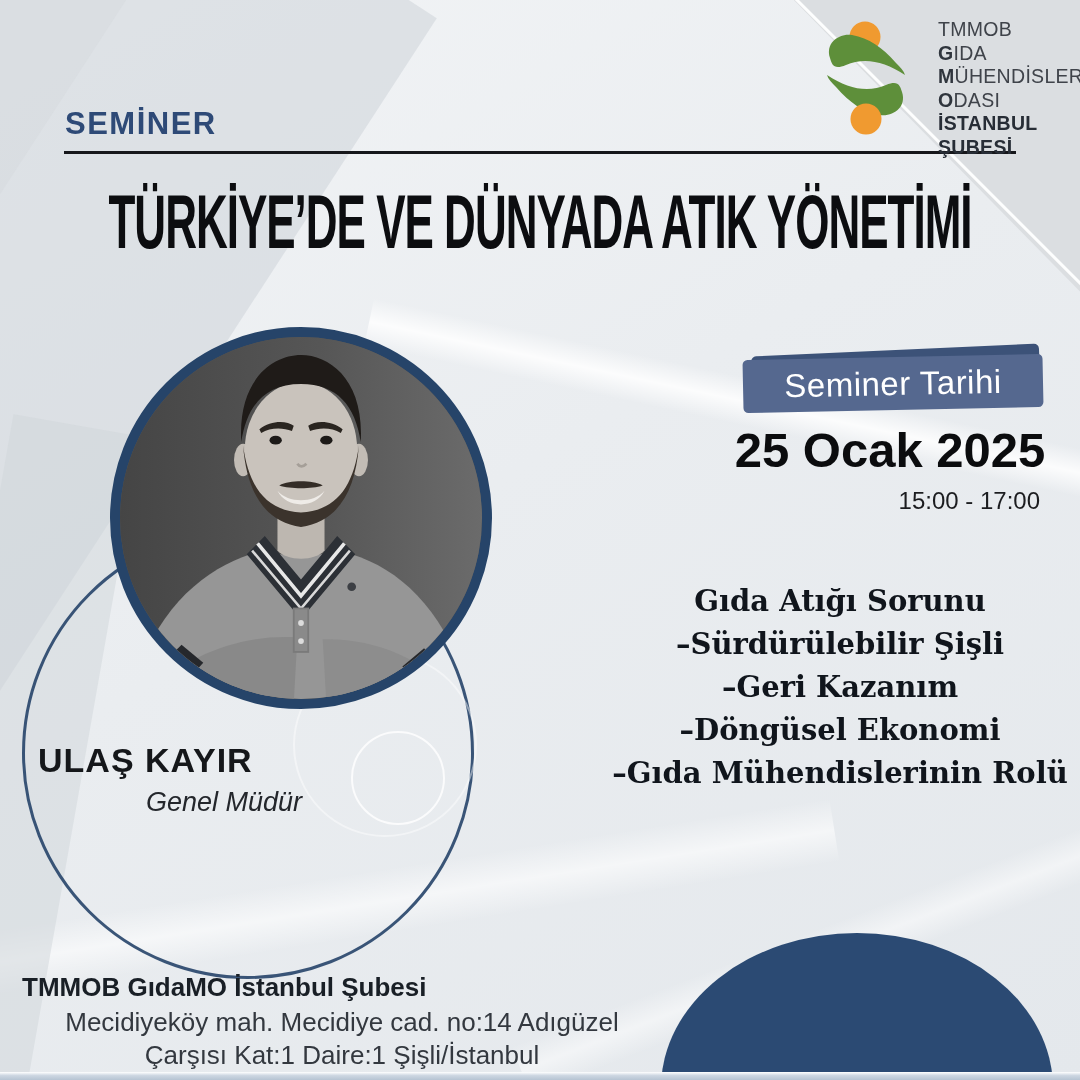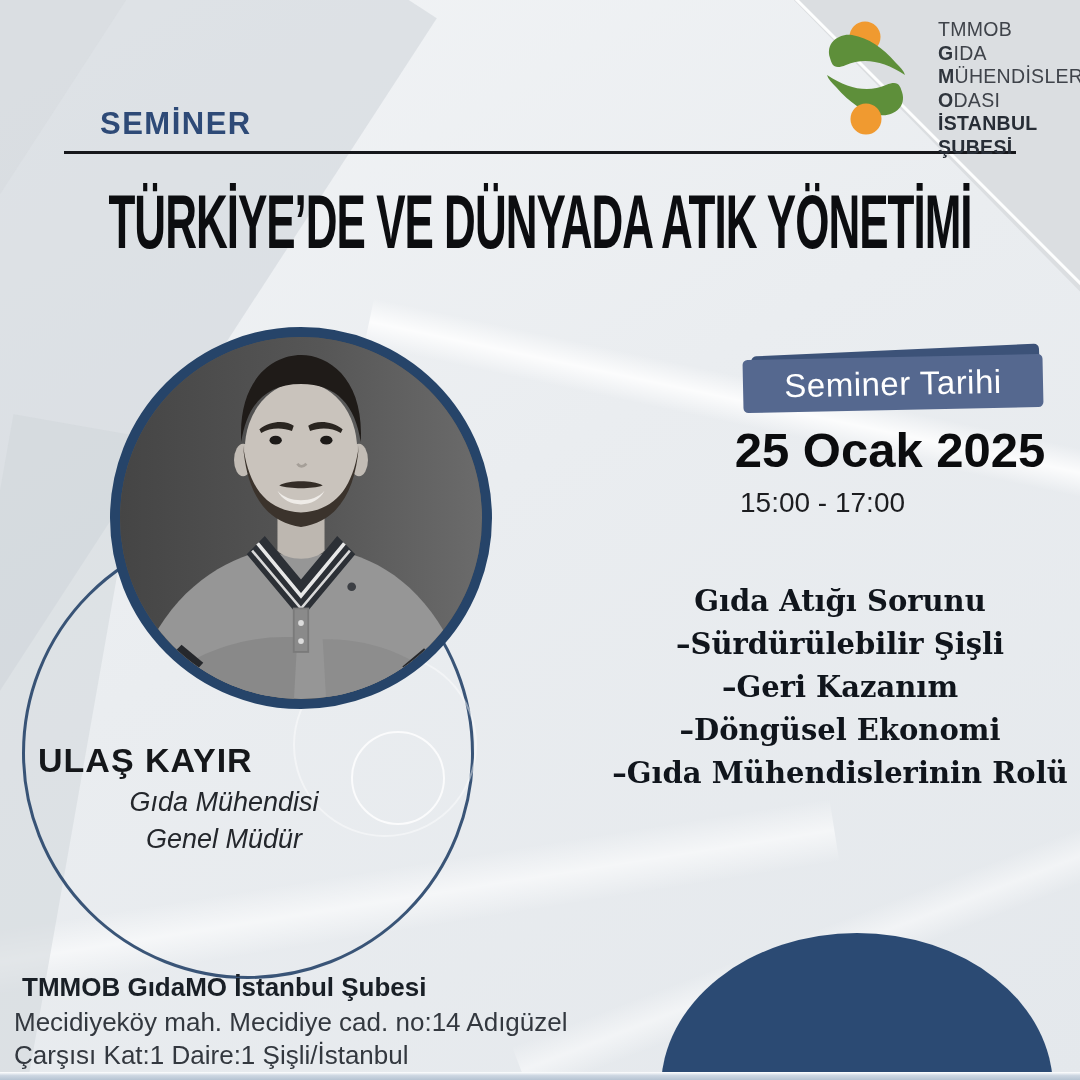--- a/index.html
+++ b/index.html
@@ -19,21 +19,21 @@
     transform:rotate(45deg);transform-origin:left top;}
   .streak-mid{left:360px;top:385px;width:840px;height:48px;transform:rotate(12deg);
     background:linear-gradient(180deg,rgba(255,255,255,0),rgba(255,255,255,.85) 50%,rgba(255,255,255,0));}
   .streak-low{left:-80px;top:870px;width:920px;height:64px;transform:rotate(-9deg);opacity:.65;
     background:linear-gradient(180deg,rgba(255,255,255,0),rgba(255,255,255,.9) 50%,rgba(255,255,255,0));}
   .streak-low2{left:500px;top:930px;width:640px;height:52px;transform:rotate(-21deg);opacity:.55;
     background:linear-gradient(180deg,rgba(255,255,255,0),rgba(255,255,255,.9) 50%,rgba(255,255,255,0));}
   .left-shade{left:-50px;top:420px;width:130px;height:720px;transform:rotate(10deg);background:rgba(207,213,218,.5);}
 
   
-  .kicker{left:65px;top:106px;font-size:31px;font-weight:700;letter-spacing:1.5px;color:#2e4a77;margin-left:35px;}
+  .kicker{left:65px;top:106px;font-size:31px;font-weight:700;letter-spacing:1.5px;color:#2e4a77;}
   .rule{left:64px;top:151px;width:952px;height:3px;background:#16171b;}
   .title-wrap{left:0;top:176px;width:1080px;height:100px;line-height:100px;text-align:center;white-space:nowrap;}
   .title-text{display:inline-block;font-size:44px;font-weight:700;letter-spacing:-1px;color:#0c0d10;
     transform:scaleY(1.72);transform-origin:50% 55%;}
 
   
   .logo-glyph{left:820px;top:16px;width:92px;height:122px;}
   .logo-text{left:938px;top:18px;width:135px;font-size:19.5px;line-height:23.5px;color:#3f434a;letter-spacing:.3px;}
   .logo-line{display:block;}
   .logo-line.cap::first-letter{font-weight:700;color:#2f353d;}
@@ -50,27 +50,27 @@
     letter-spacing:1px;color:#15171a;}
   .speaker-roles{left:38px;top:784px;width:372px;text-align:center;font-size:27px;font-style:italic;
     color:#24272c;line-height:37px;}
 
   
   .ribbon-back{left:752px;top:350px;width:288px;height:50px;background:#3c5278;border-radius:5px;transform:rotate(-2.6deg);}
   .ribbon-front{left:743px;top:357px;width:300px;height:53px;background:#55688f;border-radius:5px;
     transform:rotate(-1.2deg);display:flex;align-items:center;justify-content:center;}
   .ribbon-label{font-size:33px;color:#ffffff;letter-spacing:.5px;}
   .event-date{left:700px;top:422px;width:380px;text-align:center;font-size:49px;font-weight:700;color:#0b0c0e;}
-  .event-time{left:740px;top:487px;width:340px;text-align:left;font-size:28px;color:#1c1d20;}
+  .event-time{left:700px;top:487px;width:340px;text-align:right;font-size:24px;color:#1c1d20;}
   .topics{left:600px;top:580px;width:480px;text-align:center;font-family:"DejaVu Serif",serif;
     font-weight:700;font-size:29px;line-height:43px;color:#10151c;}
 
   
   .footer-org{left:22px;top:972px;width:640px;font-size:26px;font-weight:700;color:#191f26;}
-  .footer-address{left:14px;top:1006px;width:640px;font-size:26px;color:#33383f;line-height:33px;}
+  .footer-address{left:22px;top:1006px;width:640px;font-size:26px;color:#33383f;line-height:33px;text-align:center;}
   .dome{left:661px;top:933px;width:392px;height:310px;border-radius:50%;background:#2b4a73;}
   .dome-text{left:648px;top:1000px;width:408px;text-align:center;font-size:26.5px;line-height:34px;color:#ffffff;}
   .bottom-strip{left:0;top:1072px;width:1080px;height:8px;
     background:linear-gradient(180deg,#ffffff 0%,#ccd6e1 45%,#b6c4d3 100%);}
 </style>
 </head>
 <body>
 
 <div class="poster">
 
@@ -149,21 +149,20 @@
       <ellipse cx="114" cy="57" rx="3.4" ry="2.4" fill="#1d1a18"></ellipse>
       <path d="M98,70 Q100,73 103,70" fill="none" stroke="#a59f98" stroke-width="1.5"></path>
 
       <path d="M88,82 C94,79 106,79 112,82 C106,84 94,84 88,82 Z" fill="#342d27"></path>
       <path d="M87,85 C93,92 107,92 113,85 C108,95 92,95 87,85 Z" fill="#efece8"></path>
     </svg>
   </div>
 
   <div class="abs speaker-name">ULAŞ KAYIR</div>
   <div class="abs speaker-roles">
-    <div>Gıda Mühendisi</div>
     <div>Genel Müdür</div>
   </div>
 
   <div class="abs ribbon-back"></div>
   <div class="abs ribbon-front">
     <span class="ribbon-label">Seminer Tarihi</span>
   </div>
   <div class="abs event-date">25 Ocak 2025</div>
   <div class="abs event-time">15:00 - 17:00</div>
 

